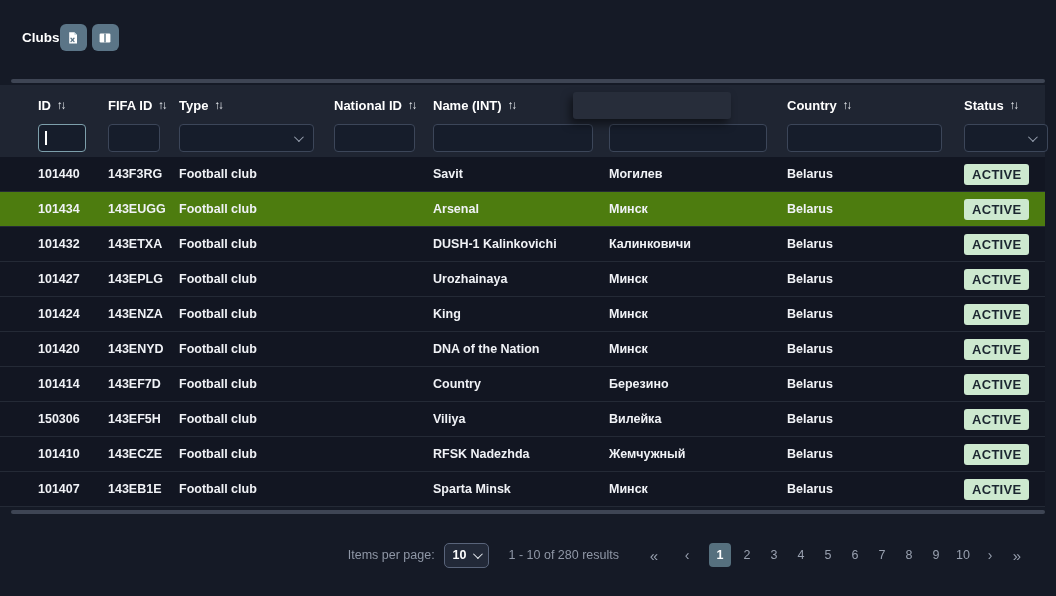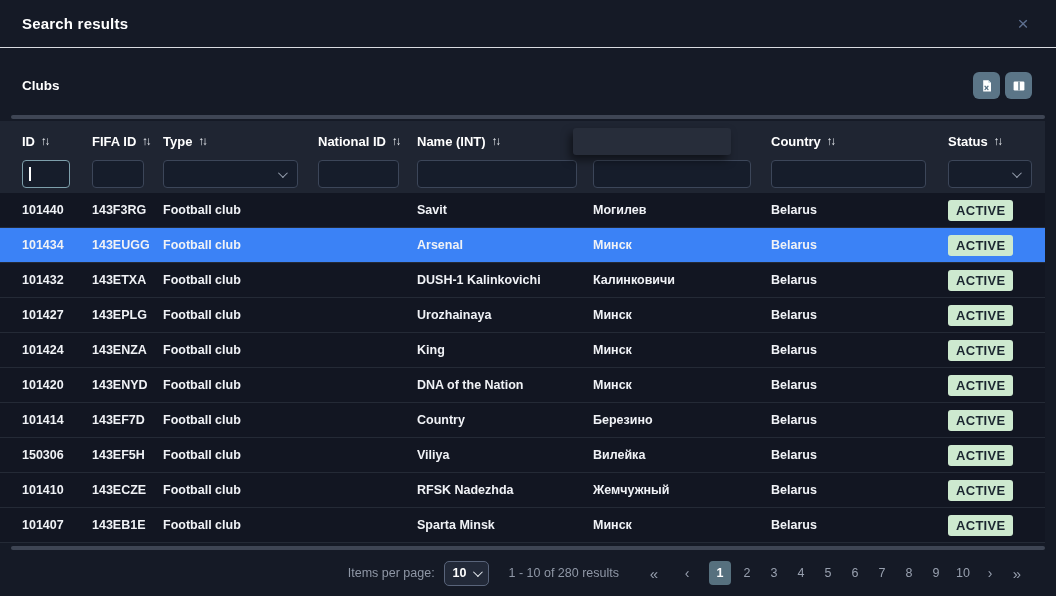--- a/index.html
+++ b/index.html
@@ -18,22 +18,22 @@
   }
   .titlebar h1 { font-size:15px; font-weight:bold; color:#ffffff; letter-spacing:.2px; }
   .close-btn {
     width:26px; height:26px; display:flex; align-items:center; justify-content:center;
     font-size:19px; color:#5e7090; cursor:pointer; background:none; border:none;
     font-family:"Liberation Sans",sans-serif;
   }
 
   
   .panel-header {
-    display:flex; align-items:center; justify-content:space-between;
-    padding:24px 24px 16px 22px;
+    display:flex; align-items:center; 
+    padding:24px 24px 28px 22px;
   }
   .panel-header h2 { font-size:13.5px; font-weight:bold; color:#ffffff; }
   .panel-actions { display:flex; gap:5px; }
   .tool-btn {
     width:27px; height:27px; border:none; border-radius:6px; background:#5b7587;
     display:flex; align-items:center; justify-content:center; cursor:pointer;
   }
   .tool-btn svg { display:block; }
 
   
@@ -42,21 +42,21 @@
     height:4px; background:#3e4554; border-radius:2px;
     margin-left:11px; cursor:pointer;
   }
   .hscrollbar.top { margin-bottom:0; }
   .hscrollbar.bottom { margin-top:3px; }
 
   .thead { background:#1f2532; position:relative; margin-top:2px; }
   .grid-row {
     display:grid;
     grid-template-columns:70px 71px 155px 99px 176px 178px 177px 1fr;
-    padding-left:22px; align-items:center;
+    padding-left:38px; align-items:center;
   }
   .labels-row { height:34px; padding-top:6px; }
   .hcell { display:flex; align-items:center; gap:5px; font-size:13px; font-weight:bold; color:#ffffff; cursor:pointer; }
   .sort-icon { font-size:11.5px; font-weight:bold; color:#f0f3f7; letter-spacing:-2px; margin-left:1px; }
   .filters-row { height:38px; }
 
   .f-input, .f-select {
     height:28px; background:#161d2b; border:1px solid #3c4659; border-radius:4px;
     color:#fff; font-size:12.5px; padding:0 6px; outline:none; position:relative;
     font-family:"Liberation Sans",sans-serif;
@@ -72,21 +72,21 @@
   .ghost-header {
     position:absolute; left:573px; top:7px; width:158px; height:27px;
     background:#272d3a; border-radius:3px; z-index:3;
     box-shadow:-3px 5px 9px rgba(0,0,0,.5);
   }
 
   .tbody .grid-row {
     height:35px; background:#121622; border-bottom:1px solid #242a36;
     font-size:12.5px; font-weight:bold; color:#f0f2f6; cursor:pointer;
   }
-  .tbody .grid-row.hovered { background:#3b82f6; }
+  .tbody .grid-row.hovered { background:#4d7c0f; }
   .cell { overflow:hidden; white-space:nowrap; text-overflow:ellipsis; padding-right:8px; }
   .badge {
     display:inline-block; background:#cde9cf; color:#1b2630;
     font-size:13px; font-weight:bold; letter-spacing:.3px;
     padding:3px 8px; border-radius:3px;
   }
 
   
   .footer {
     flex:1; display:flex; align-items:center; justify-content:flex-end;
@@ -110,24 +110,20 @@
   .page-btn.active { background:#56707e; color:#ffffff; font-weight:bold; }
   .nav-btn.first, .nav-btn.last { font-size:15px; }
   .nav-btn.prev { margin-right:6px; }
   .nav-btn.first { margin-right:6px; }
 </style>
 </head>
 <body>
 
 <div class="modal">
 
-  <div class="titlebar">
-    <h1>Search results</h1>
-    <button class="close-btn">×</button>
-  </div>
 
   <div class="panel-header">
     <h2>Clubs</h2>
     <div class="panel-actions">
       <button class="tool-btn">
         <span>
           <svg width="14" height="14" viewBox="0 0 14 14">
             <path d="M3.2 1.2 h5.2 l2.6 2.6 v8.6 h-7.8 z" fill="#ffffff"></path>
             <path d="M8.4 1.2 v2.6 h2.6 z" fill="#bcd0da"></path>
             <path d="M5 7.2 l3 3.4 M8 7.2 l-3 3.4" stroke="#5b7587" stroke-width="1.3" stroke-linecap="round"></path>

